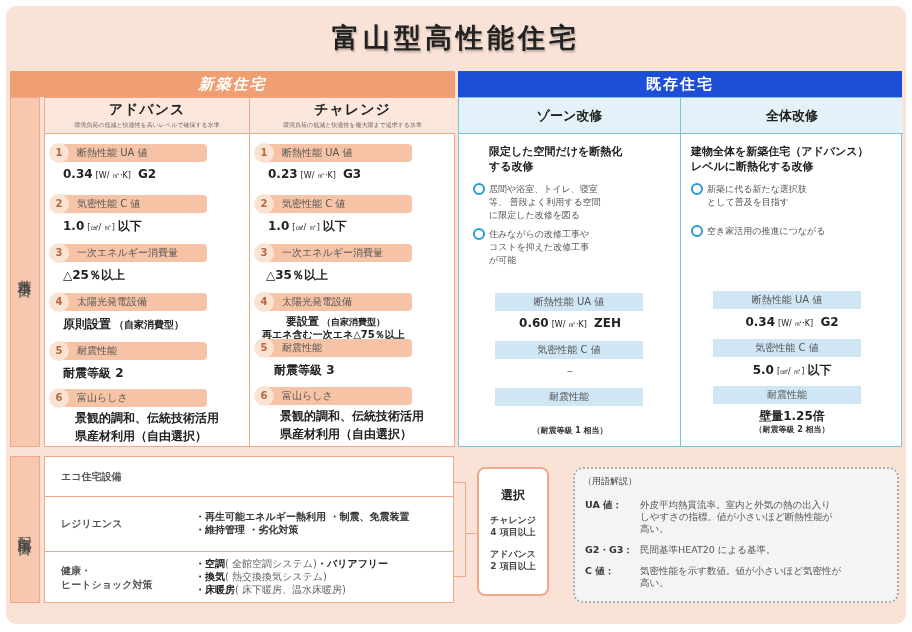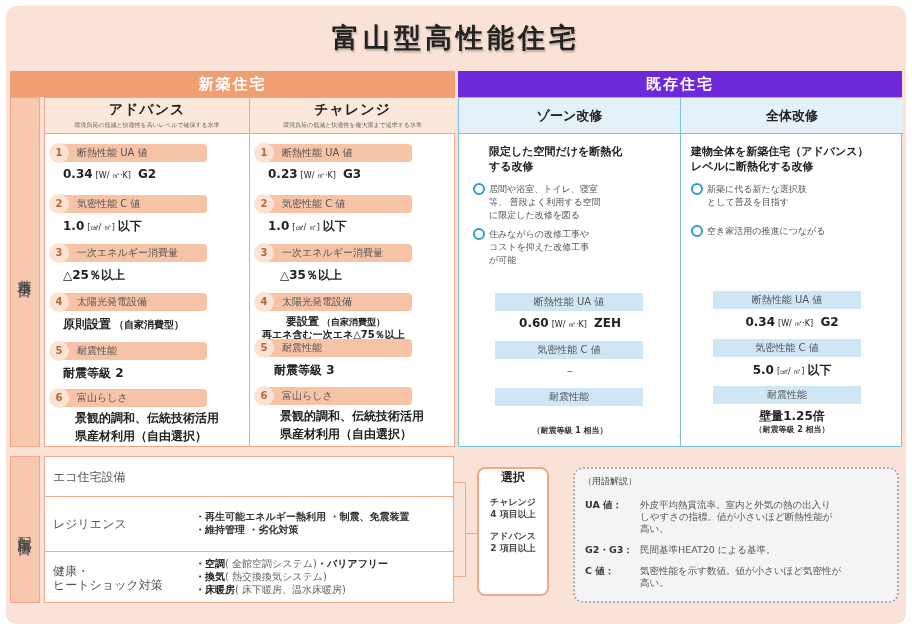--- a/index.html
+++ b/index.html
@@ -14,22 +14,22 @@
   }
   .title {
     position: absolute; left: 0; top: 14px; width: 900px; text-align: center;
     font-size: 27px; font-weight: bold; letter-spacing: 4px; color: #222;
     text-shadow: 1px 2px 2px rgba(0,0,0,0.25);
   }
   .banner {
     position: absolute; top: 71px; height: 26px; color: #fff; font-weight: bold;
     font-size: 15px; text-align: center; line-height: 26px; letter-spacing: 2px;
   }
-  .banner.new { left: 10px; width: 445px; background: #ef9f72; }
-  .banner.exist { left: 458px; width: 444px; background: #6d28d9; }
+  .banner.new { left: 10px; width: 445px; background: #ef9f72; font-style: italic; }
+  .banner.exist { left: 458px; width: 444px; background: #1d4ed8; }
 
   .side-label {
     position: absolute; left: 10px; width: 30px; background: #f7c8ae;
     border: 1px solid #efa98a;
     display: flex; align-items: center; justify-content: center;
     writing-mode: vertical-rl; font-size: 14px; letter-spacing: 2px; color: #444;
   }
   .side-label.basic { top: 97px; height: 350px; }
   .side-label.consider { top: 456px; height: 147px; }
 
@@ -85,33 +85,33 @@
   .eval { position: absolute; width: 222px; text-align: center; font-size: 12px; font-weight: bold; color: #222; }
   .eval .unit { font-size: 8px; font-weight: normal; margin: 0 3px; }
   .eval-note { position: absolute; width: 222px; text-align: center; font-size: 8px; color: #333; font-weight: bold; }
 
   .ctable {
     position: absolute; left: 44px; top: 456px; width: 410px; height: 147px;
     background: #fff; border: 1px solid #efa98a;
   }
   .crow { position: absolute; left: 0; width: 100%; border-bottom: 1px solid #efa98a; }
   .crow:last-child { border-bottom: none; }
-  .crow .lbl { position: absolute; left: 8px; font-size: 12px; color: #555; line-height: 14px; }
+  .crow .lbl { position: absolute; left: 16px; font-size: 10px; color: #555; line-height: 14px; font-weight: bold; }
   .crow .desc { position: absolute; left: 150px; font-size: 10px; color: #333; line-height: 13px; }
   .desc b { font-weight: bold; color: #222; }
   .desc .n { font-weight: normal; color: #666; }
 
   .connector { position: absolute; border: 1px solid #efa98a; border-left: none; }
   .hline { position: absolute; height: 1px; background: #efa98a; }
 
   .select-box {
     position: absolute; left: 477px; top: 467px; width: 72px; height: 129px;
     background: #fff; border: 2px solid #efa98a; border-radius: 8px; text-align: center;
   }
-  .select-box .st { font-size: 12px; font-weight: bold; color: #222; }
+  .select-box .st { font-size: 12px; font-weight: bold; color: #222; margin-top: 18px; }
   .select-box .sl { font-size: 9px; font-weight: bold; color: #444; line-height: 12px; margin-top: 10px; }
 
   .glossary {
     position: absolute; left: 573px; top: 467px; width: 326px; height: 136px;
     background: #f4f4f4; border: 2px dotted #aaa; border-radius: 10px;
   }
   .glossary .gh { font-size: 9px; color: #444; position: absolute; left: 8px; top: 6px; }
   .gitem { position: absolute; left: 10px; font-size: 9.5px; line-height: 12px; color: #555; }
   .gitem .gk { position: absolute; left: 0; top: 0; font-weight: bold; color: #333; width: 60px; }
   .gitem .gv { position: absolute; left: 55px; top: 0; width: 250px; }
@@ -170,21 +170,21 @@
     <div class="item" style="top:46px">
       <div class="pill"><span class="num">1</span><span>断熱性能 UA 値</span></div>
       <div class="val"><span>0.23</span><span class="unit">[W/ ㎡·K]</span> <span>G3</span></div>
     </div>
     <div class="item" style="top:97px">
       <div class="pill"><span class="num">2</span><span>気密性能 C 値</span></div>
       <div class="val"><span>1.0</span><span class="unit">[㎠/ ㎡]</span><span>以下</span></div>
     </div>
     <div class="item" style="top:146px">
       <div class="pill"><span class="num">3</span><span>一次エネルギー消費量</span></div>
-      <div class="val" style="margin-left:24px">△35％以上</div>
+      <div class="val" style="margin-left:10px">△35％以上</div>
     </div>
     <div class="item" style="top:195px">
       <div class="pill"><span class="num">4</span><span>太陽光発電設備</span></div>
       <div class="val" style="margin-left:30px;margin-top:3px;font-size:11px"><span>要設置</span><span class="unit" style="font-size:9px;font-weight:bold">（自家消費型）</span></div>
       <div class="val-small">再エネ含む一次エネ△75％以上</div>
     </div>
     <div class="item" style="top:241px">
       <div class="pill"><span class="num">5</span><span>耐震性能</span></div>
       <div class="val" style="margin-left:18px">耐震等級 3</div>
     </div>

